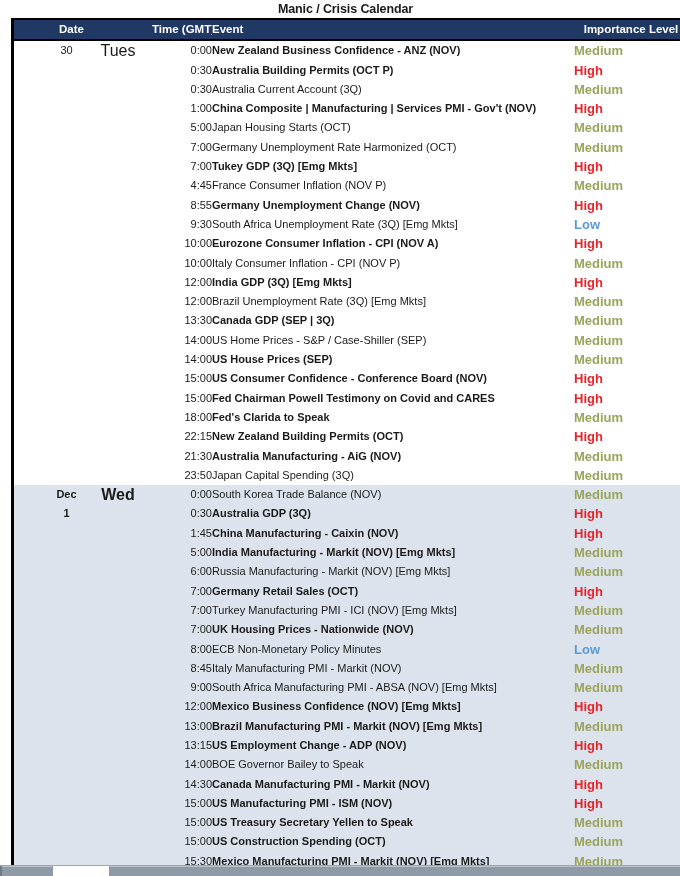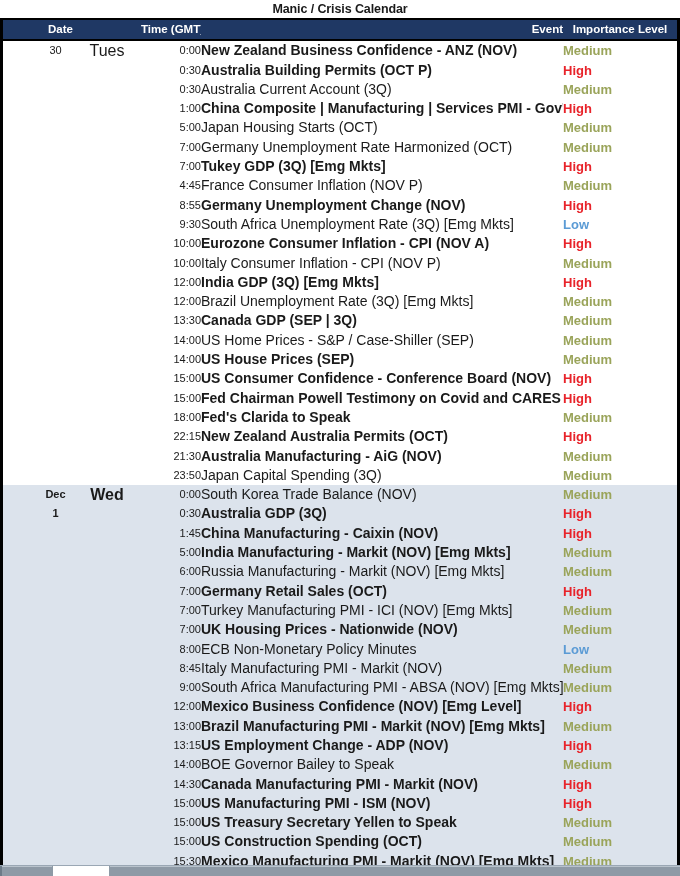--- a/index.html
+++ b/index.html
@@ -8,20 +8,21 @@
     padding: 0;
     background: #ffffff;
     font-family: "Liberation Sans", sans-serif;
   }
   #page {
     position: relative;
     width: 680px;
     height: 876px;
     background: #ffffff;
     overflow: hidden;
+    padding-left: 11px;
   }
 
   
   .title-bar {
     height: 18px;
     display: flex;
     align-items: center;
     justify-content: center;
     background: #ffffff;
   }
@@ -69,21 +70,21 @@
     font-size: 11.5px;
     font-weight: bold;
     height: 20px;
     line-height: 20px;
     border-top: 2px solid #000000;
     border-bottom: 2px solid #000000;
   }
   th.h-day  { text-align: right; padding-right: 6px; }
   th.h-dow  { text-align: left;  padding-left: 0px; }
   th.h-time { text-align: right; padding-right: 6px; }
-  th.h-evt  { text-align: right; }
+  th.h-evt  { text-align: left; }
   th.h-imp  { text-align: center; }
 
   
   td.c-day {
     text-align: center;
     font-size: 11px;
     color: #1a1a1a;
     padding-right: 12px;
   }
   td.c-dow {
@@ -94,21 +95,21 @@
   }
   td.c-time {
     text-align: right;
     font-size: 11px;
     color: #1a1a1a;
     padding-right: 7px;
     margin-top: 36px;
   }
   td.c-evt {
     text-align: left;
-    font-size: 14px;
+    font-size: 11px;
     color: #1a1a1a;
     padding-left: 9px;
   }
   td.c-imp {
     text-align: left;
     font-size: 13px;
   }
 
   
   .daycell-stack { display: block; font-weight: bold; font-size: 11px; margin-left: 35px; }
@@ -326,21 +327,21 @@
             <td class="c-day"></td>
             <td class="c-dow"></td>
             <td class="c-time">18:00</td>
             <td class="c-evt bold">Fed's Clarida to Speak</td>
             <td class="c-imp imp-medium">Medium</td>
           </tr>
           <tr class="plain">
             <td class="c-day"></td>
             <td class="c-dow"></td>
             <td class="c-time">22:15</td>
-            <td class="c-evt bold">New Zealand Australia Permits (OCT)</td>
+            <td class="c-evt bold">New Zealand Building Permits (OCT)</td>
             <td class="c-imp imp-high">High</td>
           </tr>
           <tr class="plain">
             <td class="c-day"></td>
             <td class="c-dow"></td>
             <td class="c-time">21:30</td>
             <td class="c-evt bold">Australia Manufacturing - AiG (NOV)</td>
             <td class="c-imp imp-medium">Medium</td>
           </tr>
           <tr class="plain">
@@ -428,21 +429,21 @@
             <td class="c-day"></td>
             <td class="c-dow"></td>
             <td class="c-time">9:00</td>
             <td class="c-evt normal">South Africa Manufacturing PMI - ABSA (NOV) [Emg Mkts]</td>
             <td class="c-imp imp-medium">Medium</td>
           </tr>
           <tr class="shaded">
             <td class="c-day"></td>
             <td class="c-dow"></td>
             <td class="c-time">12:00</td>
-            <td class="c-evt bold">Mexico Business Confidence (NOV) [Emg Level]</td>
+            <td class="c-evt bold">Mexico Business Confidence (NOV) [Emg Mkts]</td>
             <td class="c-imp imp-high">High</td>
           </tr>
           <tr class="shaded">
             <td class="c-day"></td>
             <td class="c-dow"></td>
             <td class="c-time">13:00</td>
             <td class="c-evt bold">Brazil Manufacturing PMI - Markit (NOV) [Emg Mkts]</td>
             <td class="c-imp imp-medium">Medium</td>
           </tr>
           <tr class="shaded">

